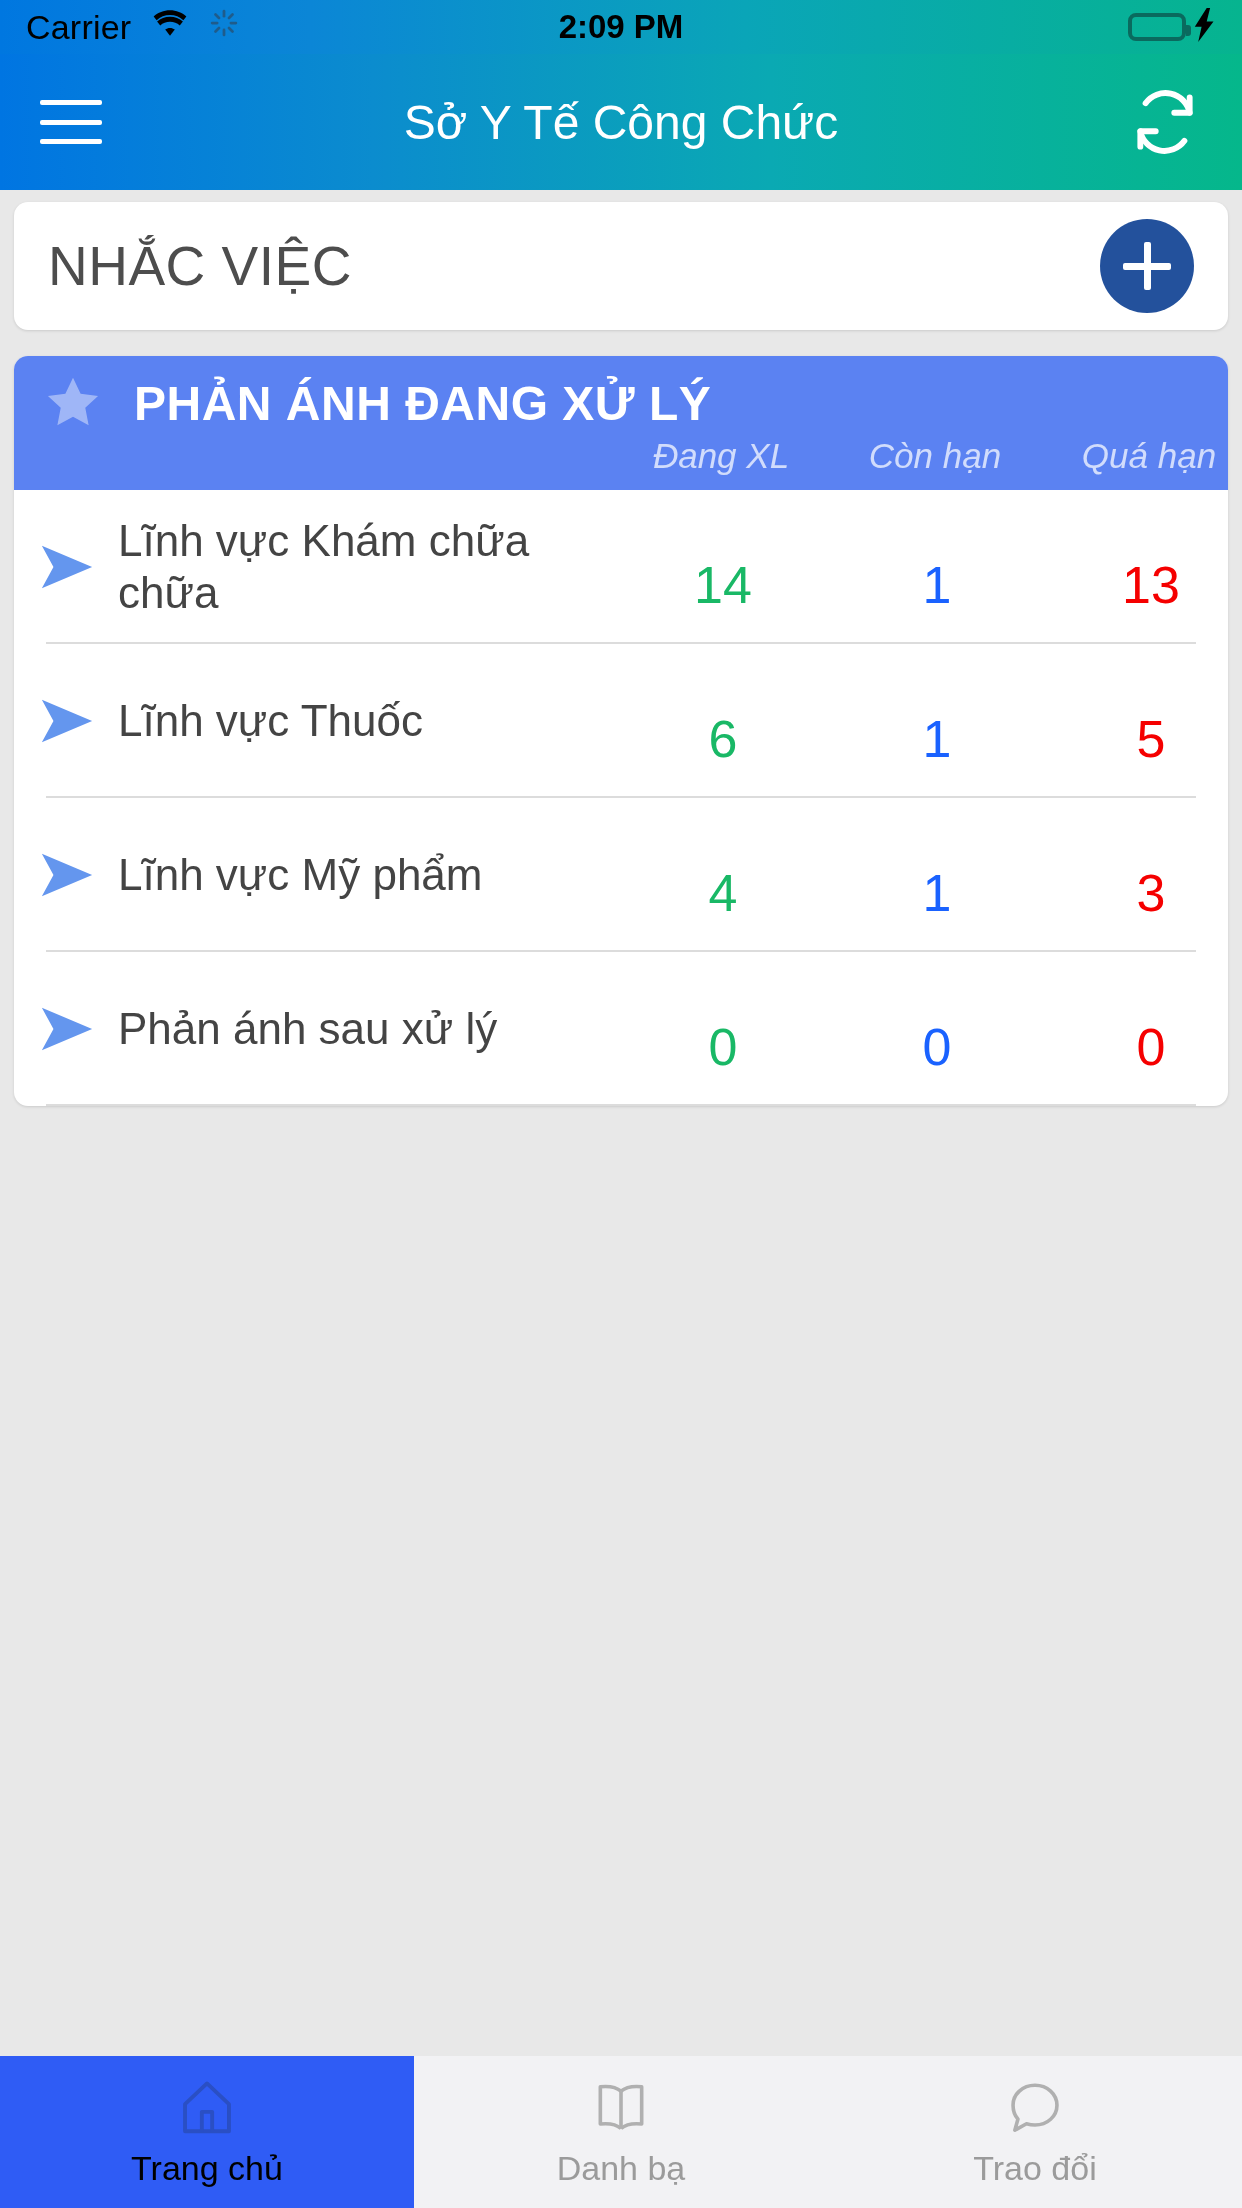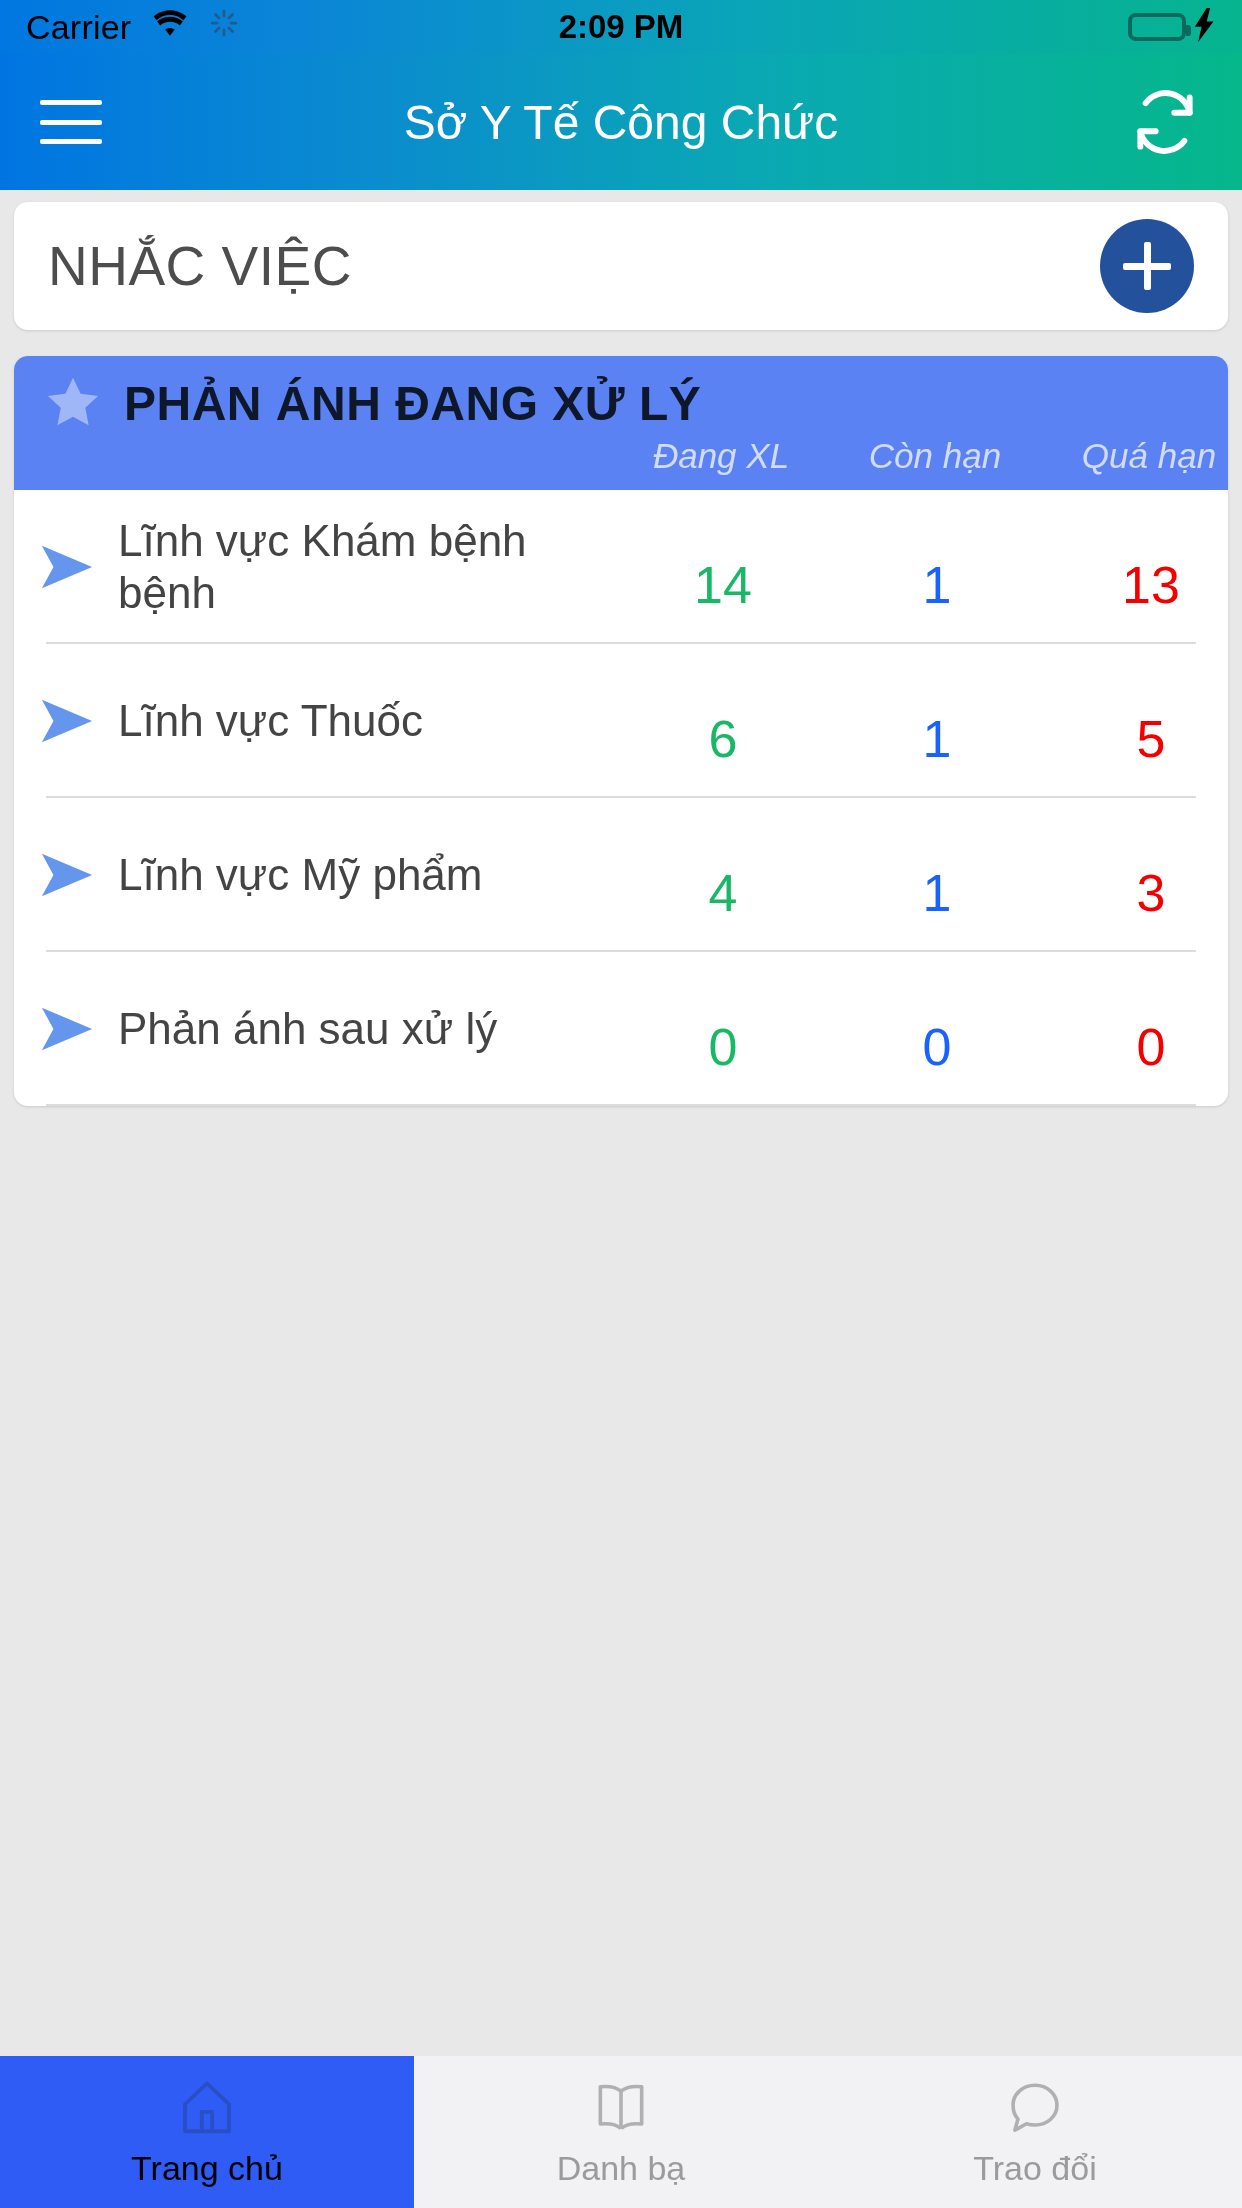--- a/index.html
+++ b/index.html
@@ -101,22 +101,22 @@
   .panel-header {
     background: #5b82f2;
     padding: 16px 0 10px 0;
     position: relative;
   }
   .panel-header-top {
     display: flex; align-items: center; padding: 0 28px;
   }
   .star-icon { width: 62px; height: 62px; flex: 0 0 auto; }
   .panel-header-title {
-    color: #0f172a; font-size: 48px; font-weight: bold;
-    margin-left: 20px; letter-spacing: .5px;
+    color: #ffffff; font-size: 48px; font-weight: bold;
+    margin-left: 30px; letter-spacing: .5px;
   }
   .col-headers {
     display: flex; 
     padding: 2px 0 4px 0;
     font-style: italic;
   }
   .col-headers .spacer { flex: 0 0 600px; }
   .col-head {
     flex: 0 0 214px; text-align: center;
     color: rgba(255,255,255,.72);
@@ -261,21 +261,21 @@
         <span class="col-head">Quá hạn</span>
       </div>
     </div>
 
     <div class="row">
       <span class="row-arrow">
         <svg width="58" height="62" viewBox="0 0 30 32">
             <path d="M2 5 L28 16 L2 27 L8 16 Z" fill="#6496ee"></path>
           </svg>
       </span>
-      <span class="row-label">Lĩnh vực Khám bệnh bệnh</span>
+      <span class="row-label">Lĩnh vực Khám chữa chữa</span>
       <span class="cell green">14</span>
       <span class="cell blue">1</span>
       <span class="cell red">13</span>
     </div>
 
     <div class="row">
       <span class="row-arrow">
         <svg width="58" height="62" viewBox="0 0 30 32">
             <path d="M2 5 L28 16 L2 27 L8 16 Z" fill="#6496ee"></path>
           </svg>

